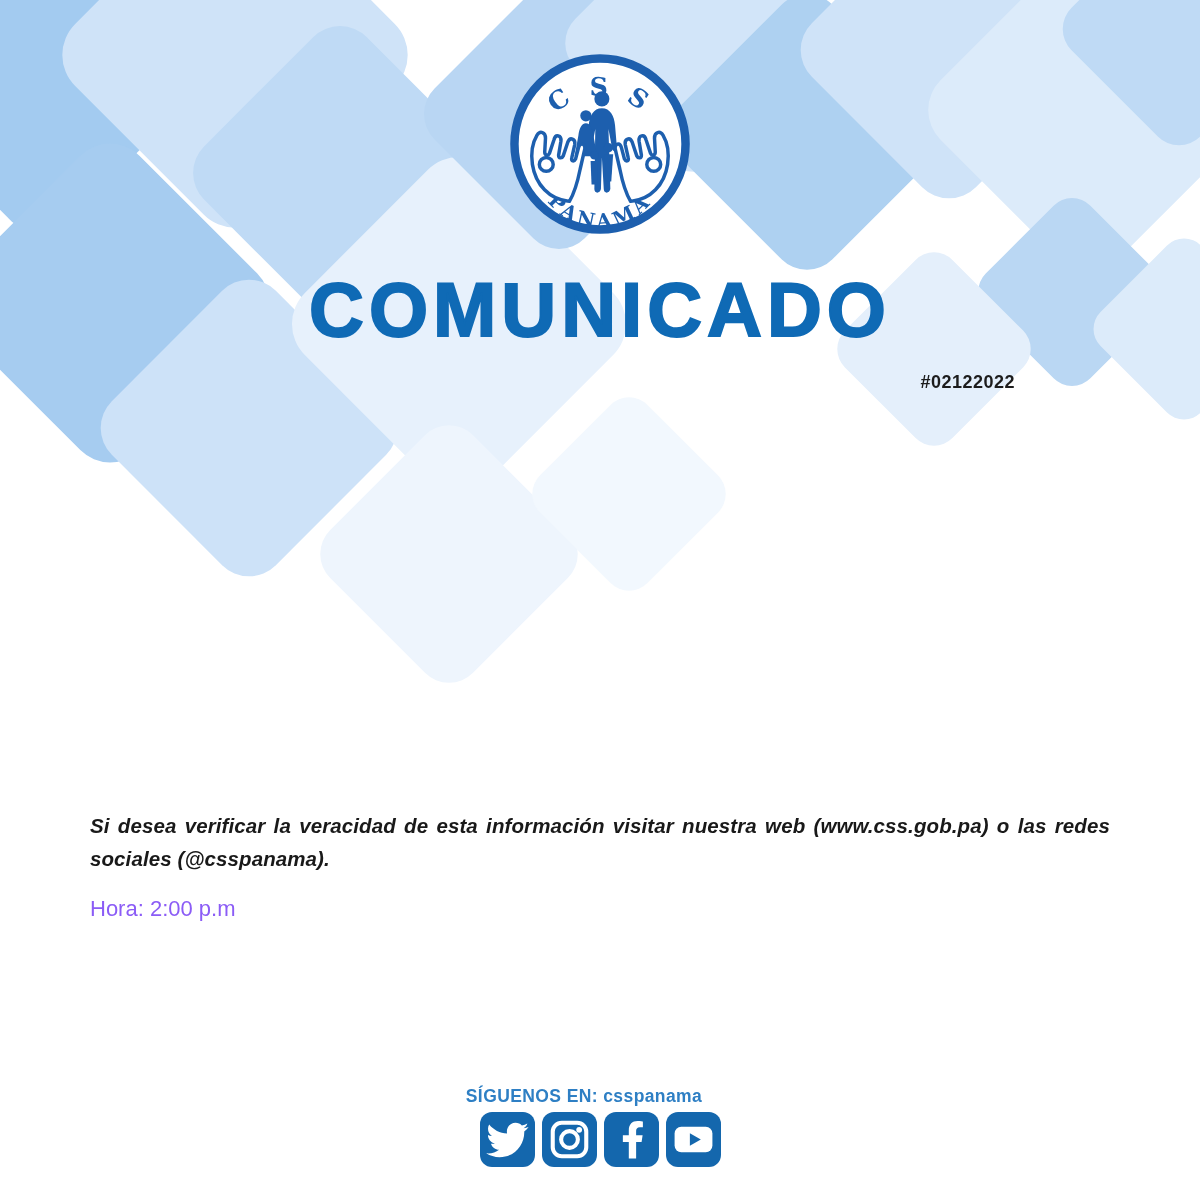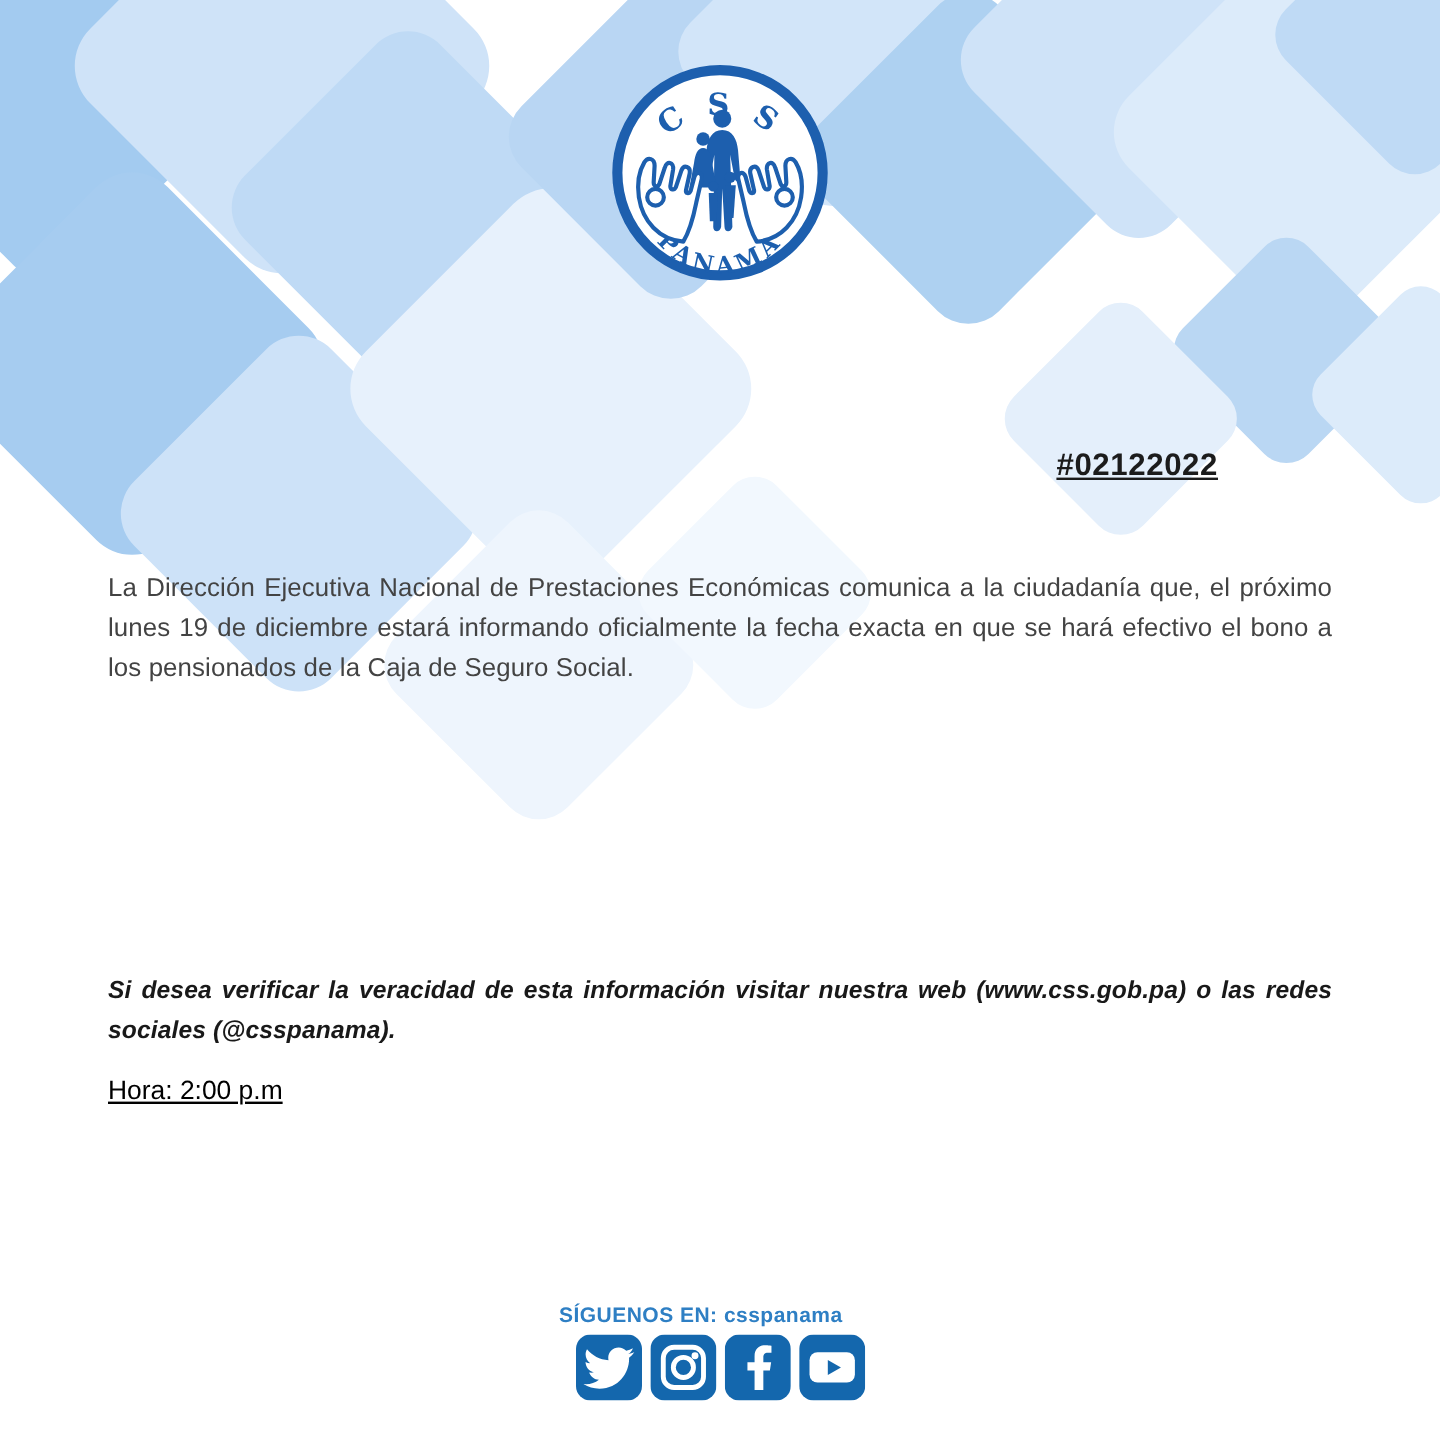--- a/index.html
+++ b/index.html
@@ -35,38 +35,38 @@
 
   .title{
     position:absolute;left:0;top:266px;width:1200px;
     text-align:center;
     font-size:76px;font-weight:bold;letter-spacing:5px;
     color:#0f6ab5;
     -webkit-text-stroke:2px #0f6ab5;
   }
   .refnum{
     position:absolute;top:372px;right:185px;
-    font-size:26px;font-weight:bold;color:#1c1c1c;letter-spacing:0.5px;text-decoration:underline;
+    font-size:18px;font-weight:bold;color:#1c1c1c;letter-spacing:0.5px;
   }
   .para{
     position:absolute;left:90px;width:1020px;margin:0;
     font-size:21.5px;line-height:33px;color:#434343;
     text-align:justify;letter-spacing:0.1px;
   }
   .p1{top:474px;}
   .p2{top:601px;}
   .note{
     top:771px;
     font-style:italic;font-weight:bold;color:#191919;
     font-size:20.5px;
     margin-top:38px;
   }
   .hora{
     position:absolute;left:90px;top:896px;
-    font-size:22px;color:#000000;text-decoration:underline;
+    font-size:22px;color:#8b5cf6;
   }
   .dateline{
     position:absolute;top:982px;right:113px;
     font-size:22px;color:#3d3d3d;white-space:pre;
   }
   .follow{
     position:absolute;left:0;top:1086px;width:1168px;text-align:center;
     font-size:17.5px;font-weight:bold;color:#2e7fc4;letter-spacing:0.4px;
   }
   .icons{
@@ -132,23 +132,23 @@
           <circle cx="62" cy="124" r="9"></circle>
         </g>
         <g transform="translate(208,20) scale(-0.82,0.82)">
           <path d="M92 172 C66 170 48 150 44 124 C42 110 44 96 50 86 C54 80 61 82 61 90 L60 108 C60 112 64 114 66 110 L72 92 C74 84 82 86 81 94 L78 112 C78 116 82 117 84 113 L90 95 C93 88 100 91 99 98 L95 116 C94 120 98 121 100 117 L104 102 C106 95 113 97 112 104 L106 130 C102 150 98 162 92 172 Z"></path>
           <circle cx="62" cy="124" r="9"></circle>
         </g>
       </g>
     </svg>
   </div>
 
+  <div class="title">COMUNICADO</div>
   <div class="refnum">#02122022</div>
 
-  <p class="para p1">La Dirección Ejecutiva Nacional de Prestaciones Económicas comunica a la ciudadanía que, el próximo lunes 19 de diciembre estará informando oficialmente la fecha exacta en que se hará efectivo el bono a los pensionados de la Caja de Seguro Social.</p>
   <p class="para note">Si desea verificar la veracidad de esta información visitar nuestra web (www.css.gob.pa) o las redes sociales (@csspanama).</p>
   <div class="hora">Hora: 2:00 p.m</div>
 
   <div class="follow">SÍGUENOS EN: csspanama</div>
   <div class="icons">
 
     <button class="icon-btn" aria-label="Twitter">
       <svg viewBox="0 0 512 512">
         <rect width="512" height="512" rx="112" fill="#1467ad"></rect>
         <path transform="translate(58,64) scale(0.77)" fill="#ffffff" d="M459.37 151.716c.325 4.548.325 9.097.325 13.645 0 138.72-105.583 298.558-298.558 298.558-59.452 0-114.68-17.219-161.137-47.106 8.447.974 16.568 1.299 25.34 1.299 49.055 0 94.213-16.568 130.274-44.832-46.132-.975-84.792-31.188-98.112-72.772 6.498.974 12.995 1.624 19.818 1.624 9.421 0 18.843-1.3 27.614-3.573-48.081-9.747-84.143-51.98-84.143-102.985v-1.299c13.969 7.797 30.214 12.67 47.431 13.319-28.264-18.843-46.781-51.005-46.781-87.391 0-19.492 5.197-37.36 14.294-52.954 51.655 63.675 129.3 105.258 216.365 109.807-1.624-7.797-2.599-15.918-2.599-24.04 0-57.828 46.782-104.934 104.934-104.934 30.213 0 57.502 12.67 76.67 33.137 23.715-4.548 46.456-13.32 66.599-25.34-7.798 24.366-24.366 44.833-46.132 57.827 21.117-2.273 41.584-8.122 60.426-16.243-14.292 20.791-32.161 39.308-52.628 54.253z"></path>

